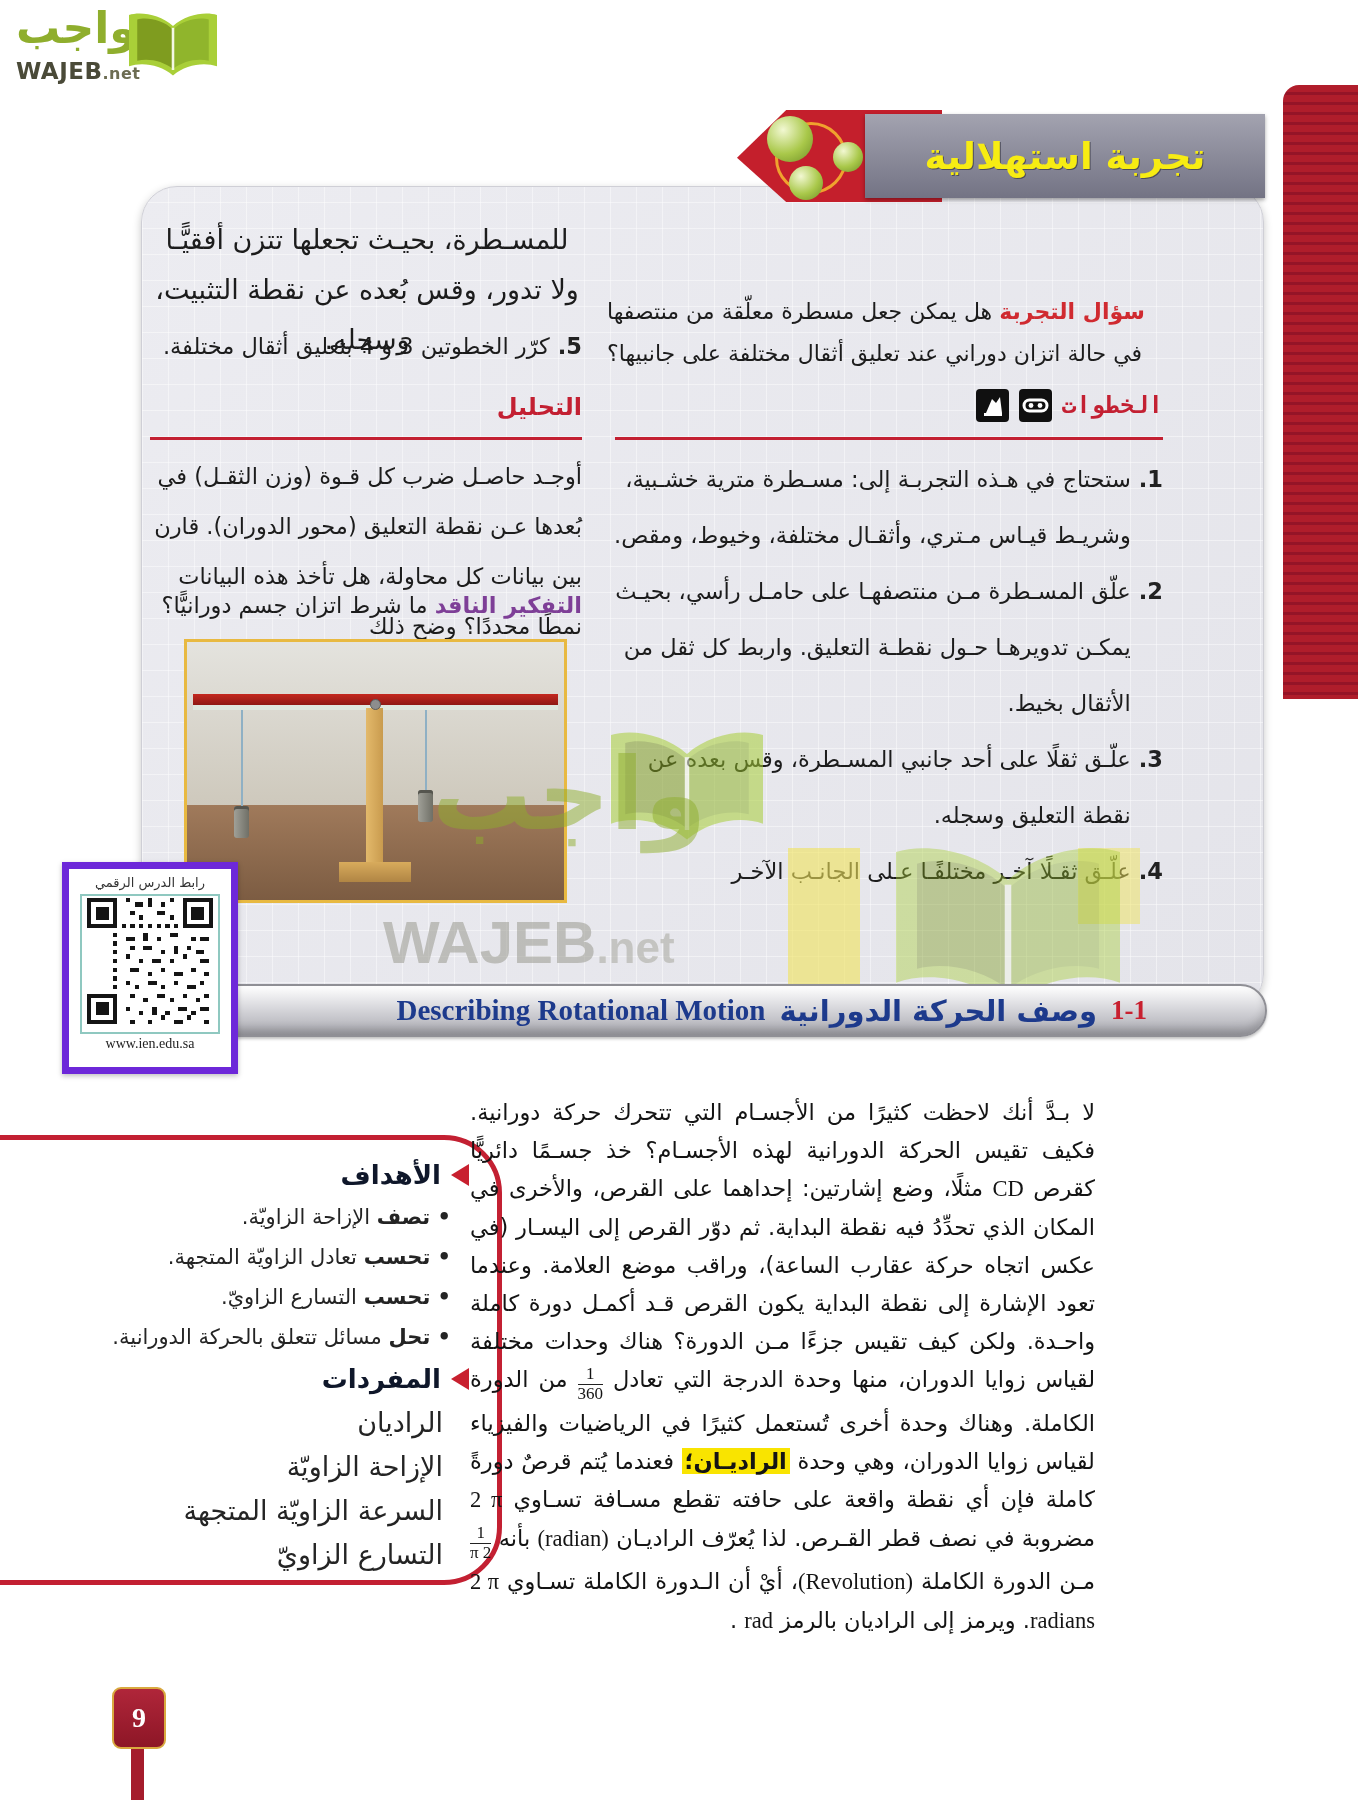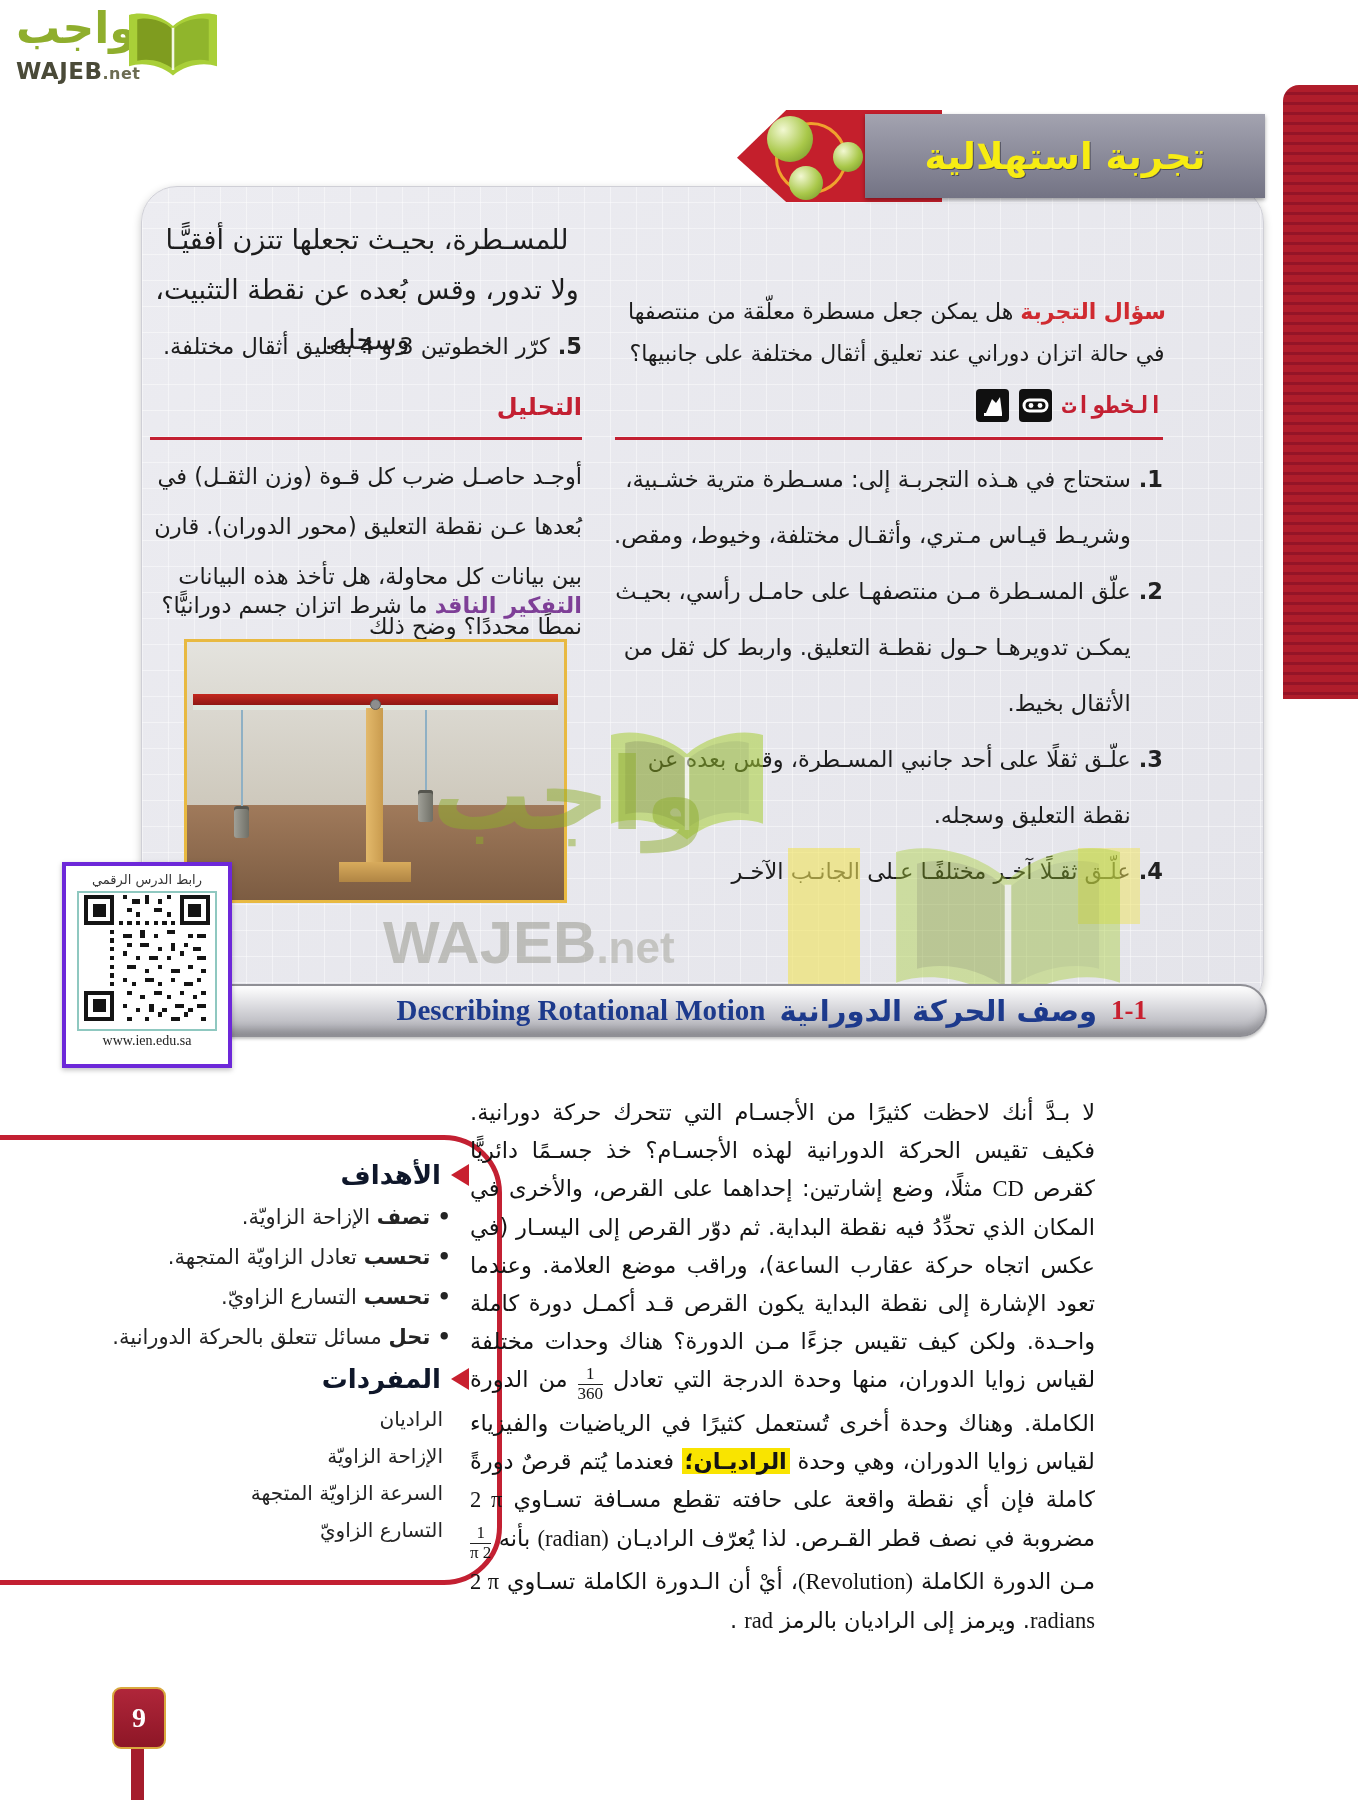--- a/index.html
+++ b/index.html
@@ -32,21 +32,21 @@
     clip-path:polygon(100% 0,24% 0,0 52%,24% 100%,100% 100%);}
   .atom-ring{position:absolute;left:38px;top:12px;width:66px;height:66px;border:3px solid #f0a22e;
     border-radius:50%;}
   .sphere{position:absolute;border-radius:50%;
     background:radial-gradient(circle at 35% 30%,#f2f8d2,#a9c84a 55%,#6e8f25);}
   .s1{left:30px;top:6px;width:46px;height:46px;}
   .s2{left:96px;top:32px;width:30px;height:30px;}
   .s3{left:52px;top:56px;width:34px;height:34px;}
   
   .q-title{position:absolute;right:100px;top:52px;font-size:27px;font-weight:bold;color:#00a44f;direction:rtl;}
-  .q-para{position:absolute;right:92px;top:104px;width:548px;direction:rtl;text-align:center;
+  .q-para{position:absolute;right:108px;top:104px;width:548px;direction:rtl;text-align:left;
     font-size:22px;line-height:42px;}
   .q-label{color:#d02a30;font-weight:bold;}
   .steps-head{position:absolute;right:100px;top:202px;direction:rtl;display:flex;align-items:center;gap:10px;font-family:Liberation Mono, monospace;}
   .steps-label,.analysis-label{font-size:24px;font-weight:bold;color:#c32032;}
   .safety{width:33px;height:33px;background:#101010;border-radius:4px;display:inline-block;}
   .divider{position:absolute;height:3px;background:#c32032;}
   .div-r{right:100px;top:250px;width:548px;}
   .div-l{left:8px;top:250px;width:432px;}
   .steps{position:absolute;right:100px;top:264px;width:552px;direction:rtl;}
   .step{display:flex;gap:8px;font-size:22.5px;line-height:56px;text-align:right;}
@@ -91,36 +91,36 @@
   .section-bar{position:absolute;left:172px;top:984px;width:1091px;height:49px;z-index:5;
     background:linear-gradient(180deg,#ffffff,#dcdce0 40%,#a9a9b0);
     border:2px solid #8f8f95;border-radius:27px;box-shadow:inset 0 -6px 8px rgba(0,0,0,.18),0 2px 3px rgba(0,0,0,.25);
     display:flex;align-items:center;}
   .section-inner{direction:rtl;display:flex;align-items:center;gap:14px;padding-right:118px;width:100%;}
   .sec-num{color:#c8202f;font-weight:bold;font-size:27px;font-family:"Liberation Serif",serif;}
   .sec-ar{color:#1d3a8c;font-weight:bold;font-size:29px;}
   .sec-en{color:#1d3a8c;font-weight:bold;font-size:29px;font-family:"Liberation Serif",serif;}
   
   .qr-box{position:absolute;left:62px;top:862px;width:162px;height:198px;background:#fff;z-index:6;
-    border:4px solid #6d28d9;box-shadow:0 2px 5px rgba(0,0,0,.25);text-align:center;}
+    border:7px solid #6d28d9;box-shadow:0 2px 5px rgba(0,0,0,.25);text-align:center;}
   .qr-title{font-size:13px;color:#333;direction:rtl;margin-top:6px;}
   .qr-code{width:132px;height:132px;margin:4px auto 2px;border:2px solid #8fc8c0;padding:2px;}
   .qr-url{font-size:14px;color:#222;font-family:"Liberation Serif",serif;}
   
   .sidebar-box{position:absolute;left:-60px;top:1135px;width:552px;height:440px;z-index:1;
     border:5px solid #c32032;border-radius:0 58px 58px 0;}
   .sb-inner{position:absolute;right:28px;top:14px;width:420px;direction:rtl;text-align:right;}
   .sb-head{display:flex;align-items:center;gap:10px;font-size:26px;font-weight:bold;color:#0f172a;margin-top:6px;}
   .tri{width:0;height:0;border-top:11px solid transparent;border-bottom:11px solid transparent;
     border-right:18px solid #c8202f;display:inline-block;}
   .sb-list{margin:6px 18px 2px 0;padding:0;list-style:none;font-size:21px;color:#242424;}
   .sb-list li{margin:14px 0;line-height:26px;}
   .sb-list li::before{content:"• ";font-weight:bold;}
   .sb-list .lead{font-weight:bold;}
-  .vocab-list{margin:4px 26px 0 0;font-size:20px;color:#242424;}
+  .vocab-list{margin:4px 26px 0 0;font-size:27px;color:#242424;}
   .vocab-list div{margin:13px 0;}
   
   .main-col{position:absolute;left:470px;top:1093px;width:625px;z-index:3;direction:rtl;text-align:justify;
     font-size:22.5px;line-height:38px;color:#141414;}
   .latin{direction:ltr;unicode-bidi:embed;font-family:"Liberation Serif",serif;}
   .hl{background:#f9e400;font-weight:bold;padding:0 3px;}
   .frac{display:inline-block;text-align:center;vertical-align:-12px;line-height:1.1;
     font-size:17px;font-family:"Liberation Serif",serif;}
   .frac .num{display:block;border-bottom:1.6px solid #222;padding:0 5px;}
   .frac .den{display:block;}

